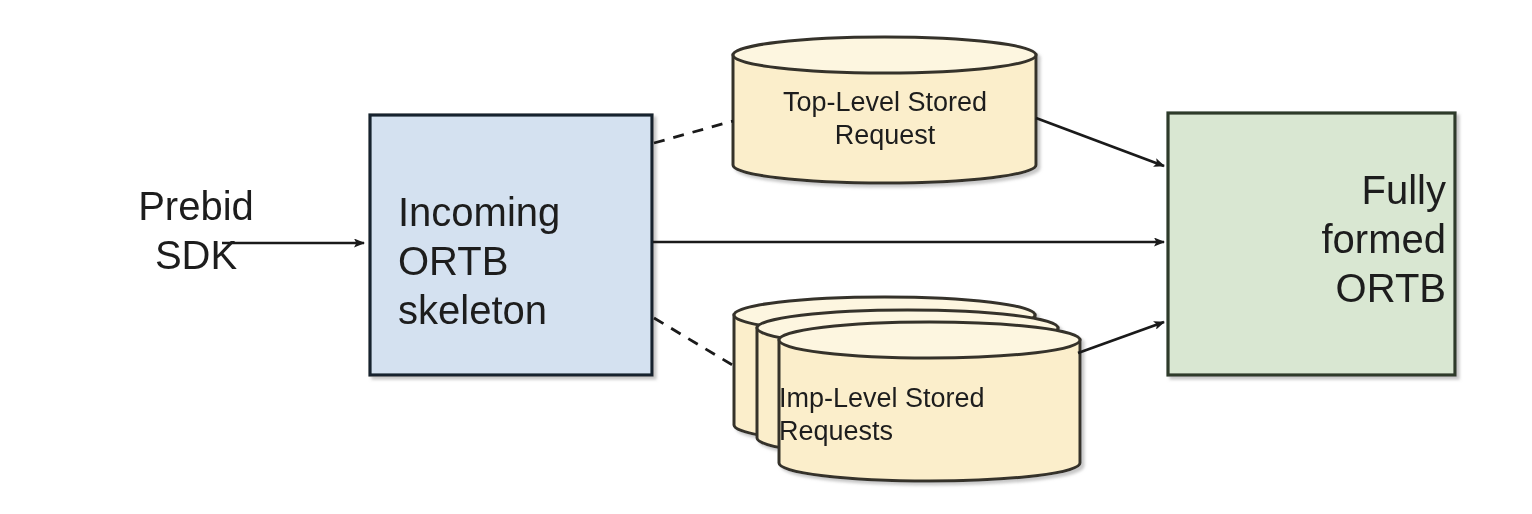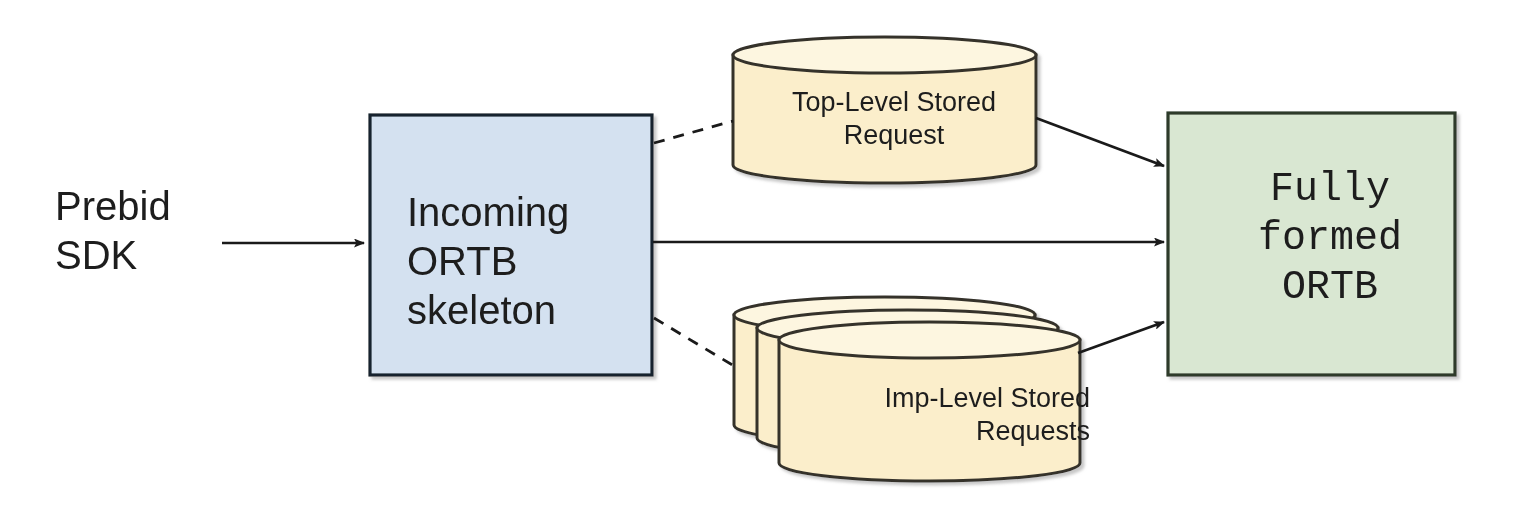--- a/index.html
+++ b/index.html
@@ -22,65 +22,63 @@
     left: 0;
     top: 0;
     width: 1532px;
     height: 514px;
   }
   .node-label {
     position: absolute;
     pointer-events: none;
     color: #1d1d1d;
     line-height: 1.22;
-    padding-left: 9px;
   }
   
   #label-prebid-sdk {
     left: 46px;
     top: 182px;
     width: 300px;
     font-size: 40px;
-    text-align: left;
+    text-align: center;
     white-space: pre-line;
   }
   
   #label-incoming-ortb {
     left: 398px;
     top: 168px;
     width: 250px;
     font-size: 40px;
     text-align: left;
     white-space: pre-line;
     margin-top: 20px;
   }
   #label-fully-formed {
     left: 1196px;
     top: 166px;
     width: 250px;
     font-size: 40px;
-    text-align: center;
+    text-align: right;
     white-space: pre-line;
-    font-family: Liberation Mono, monospace;
   }
   
   #label-top-level {
     left: 733px;
     top: 86px;
     width: 304px;
     font-size: 27px;
     text-align: center;
     white-space: pre-line;
   }
   #label-imp-level {
     left: 779px;
     top: 382px;
     width: 302px;
     font-size: 27px;
-    text-align: right;
+    text-align: left;
     white-space: pre-line;
   }
 </style>
 </head>
 <body>
 
 <div id="diagram-canvas">
 
   <svg id="diagram-svg" viewBox="0 0 1532 514">
     <defs>

